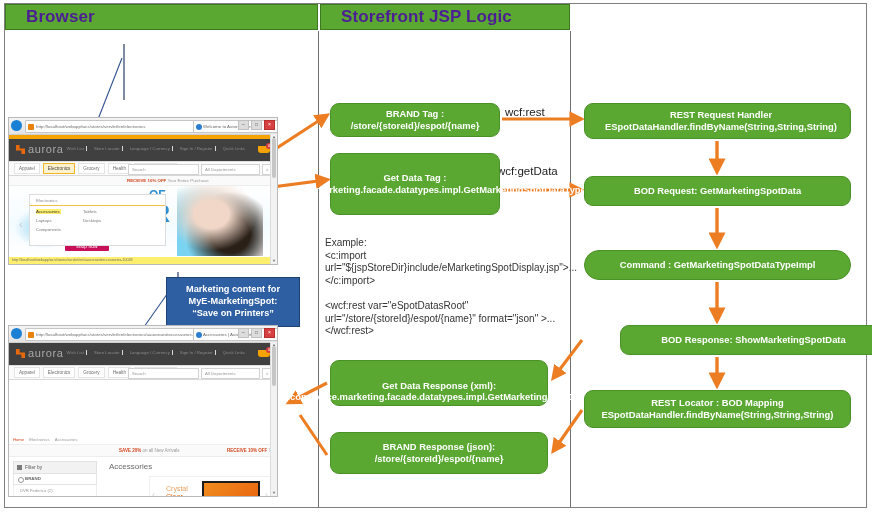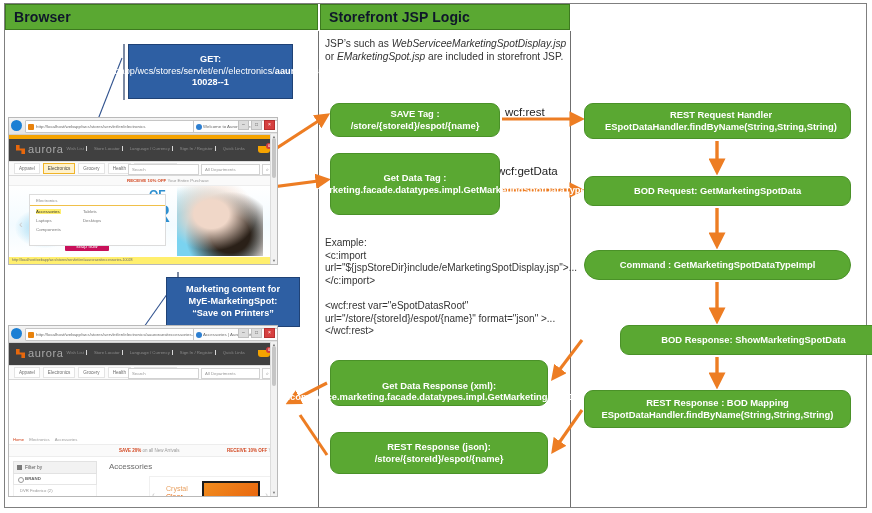--- a/index.html
+++ b/index.html
@@ -5,21 +5,21 @@
 <style>
   html,body{margin:0;padding:0;background:#ffffff;}
   body{font-family:"Liberation Sans", sans-serif;}
   #page{position:relative;width:872px;height:513px;background:#ffffff;overflow:hidden;}
 
   
   .frame{position:absolute;left:4px;top:3px;width:863px;height:505px;border:1px solid #7f7f7f;box-sizing:border-box;}
 
   
   .col-header{position:absolute;background:#5aa832;border:1px solid #3d7a1f;box-sizing:border-box;
-      color:#0f172a;font-weight:bold;font-size:14px;display:flex;align-items:center;padding-left:8px;letter-spacing:0.1px;}
+      color:#4c1d95;font-weight:bold;font-size:17px;display:flex;align-items:center;padding-left:20px;letter-spacing:0.1px;}
   #hdr-browser{left:5px;top:4px;width:313px;height:26px;}
   #hdr-jsp{left:320px;top:4px;width:250px;height:26px;text-align:center;}
   #hdr-server{left:572px;top:4px;width:294px;height:26px;}
 
   
   .divider{position:absolute;top:31px;width:1px;height:476px;background:#6f6f6f;}
   #div1{left:318px;}
   #div2{left:570px;}
 
   
@@ -213,69 +213,62 @@
     <path d="M717,357 L717,384" stroke="#ed7d23" stroke-width="3.4" fill="none" marker-end="url(#ah)"></path>
 
     <path d="M582,340 L554,377" stroke="#ed7d23" stroke-width="3.1" fill="none" marker-end="url(#ah)"></path>
 
     <path d="M582,410 L554,450" stroke="#ed7d23" stroke-width="3.1" fill="none" marker-end="url(#ah)"></path>
 
     <path d="M327,455 L300,415" stroke="#ed7d23" stroke-width="3.1" fill="none"></path>
     <path d="M327,383 L290,402" stroke="#ed7d23" stroke-width="3.1" fill="none" marker-end="url(#ah)"></path>
   </svg>
 
-  <div class="bluebox" id="callout-get">
-    <div>GET:</div>
-    <div class="url"><span>http://localhost/webapp/wcs/stores/servlet/en//electronics/</span><b>aauroraesiteccessories-10028--1</b></div>
-  </div>
 
   <div class="bluebox" id="callout-mkt">
     <div>Marketing content for</div>
     <div>MyE-MarketingSpot:</div>
     <div>“Save on Printers”</div>
   </div>
 
-  <div class="textblock" id="jsp-intro">
-    <span>JSP’s such as </span><i>WebServiceeMarketingSpotDisplay.jsp</i><span> or </span><i>EMarketingSpot.jsp</i><span> are included in storefront JSP.</span>
-  </div>
 
   <div class="textblock" id="jsp-example">Example:
 &lt;c:import url="${jspStoreDir}include/eMarketingSpotDisplay.jsp"&gt;... &lt;/c:import&gt;
 
 &lt;wcf:rest var="eSpotDatasRoot" url="/store/{storeId}/espot/{name}" format="json" &gt;...&lt;/wcf:rest&gt;</div>
 
   <div class="wcflabel" id="lbl-wcf-rest">wcf:rest</div>
   <div class="wcflabel" id="lbl-wcf-getdata">wcf:getData</div>
 
   <div class="gbox" id="box-rest-tag">
-    <span><span>SAVE Tag :</span><span class="l2">/store/{storeId}/espot/{name}</span></span>
+    <span><span>BRAND Tag :</span><span class="l2">/store/{storeId}/espot/{name}</span></span>
   </div>
 
   <div class="gbox" id="box-getdata-tag">
     <span><span>Get Data Tag :</span><span class="l2">com.ibm.commerce.marketing.facade.datatypes.impl.GetMarketingSpotDataTypeImpl</span></span>
   </div>
 
   <div class="gbox" id="box-getdata-resp">
     <span><span>Get Data Response (xml):</span><span class="l2">com.ibm.commerce.marketing.facade.datatypes.impl.GetMarketingSpotDataTypeImpl</span></span>
   </div>
 
   <div class="gbox" id="box-rest-resp">
-    <span><span>REST Response (json):</span><span class="l2">/store/{storeId}/espot/{name}</span></span>
+    <span><span>BRAND Response (json):</span><span class="l2">/store/{storeId}/espot/{name}</span></span>
   </div>
 
   <div class="gbox" id="box-req-handler">
     <span><span>REST Request Handler</span><span class="l2">ESpotDataHandler.findByName(String,String,String)</span></span>
   </div>
 
   <div class="gbox" id="box-bod-request">BOD Request: GetMarketingSpotData</div>
   <div class="gbox" id="box-command">Command : GetMarketingSpotDataTypeImpl</div>
   <div class="gbox" id="box-bod-response">BOD Response: ShowMarketingSpotData</div>
 
   <div class="gbox" id="box-rest-mapping">
-    <span><span>REST Response : BOD Mapping</span><span class="l2">ESpotDataHandler.findByName(String,String,String)</span></span>
+    <span><span>REST Locator : BOD Mapping</span><span class="l2">ESpotDataHandler.findByName(String,String,String)</span></span>
   </div>
 
   <div class="shot" id="shot1">
     <div class="sh-chrome">
       <div class="sh-blueorb"></div>
       <div class="sh-addr">http://localhost/webapp/wcs/stores/servlet/en/electronics</div>
       <div class="sh-tab">Welcome to AuroraESite</div>
       <div class="sh-winbtns">
         <span>–</span>
         <span>□</span>

